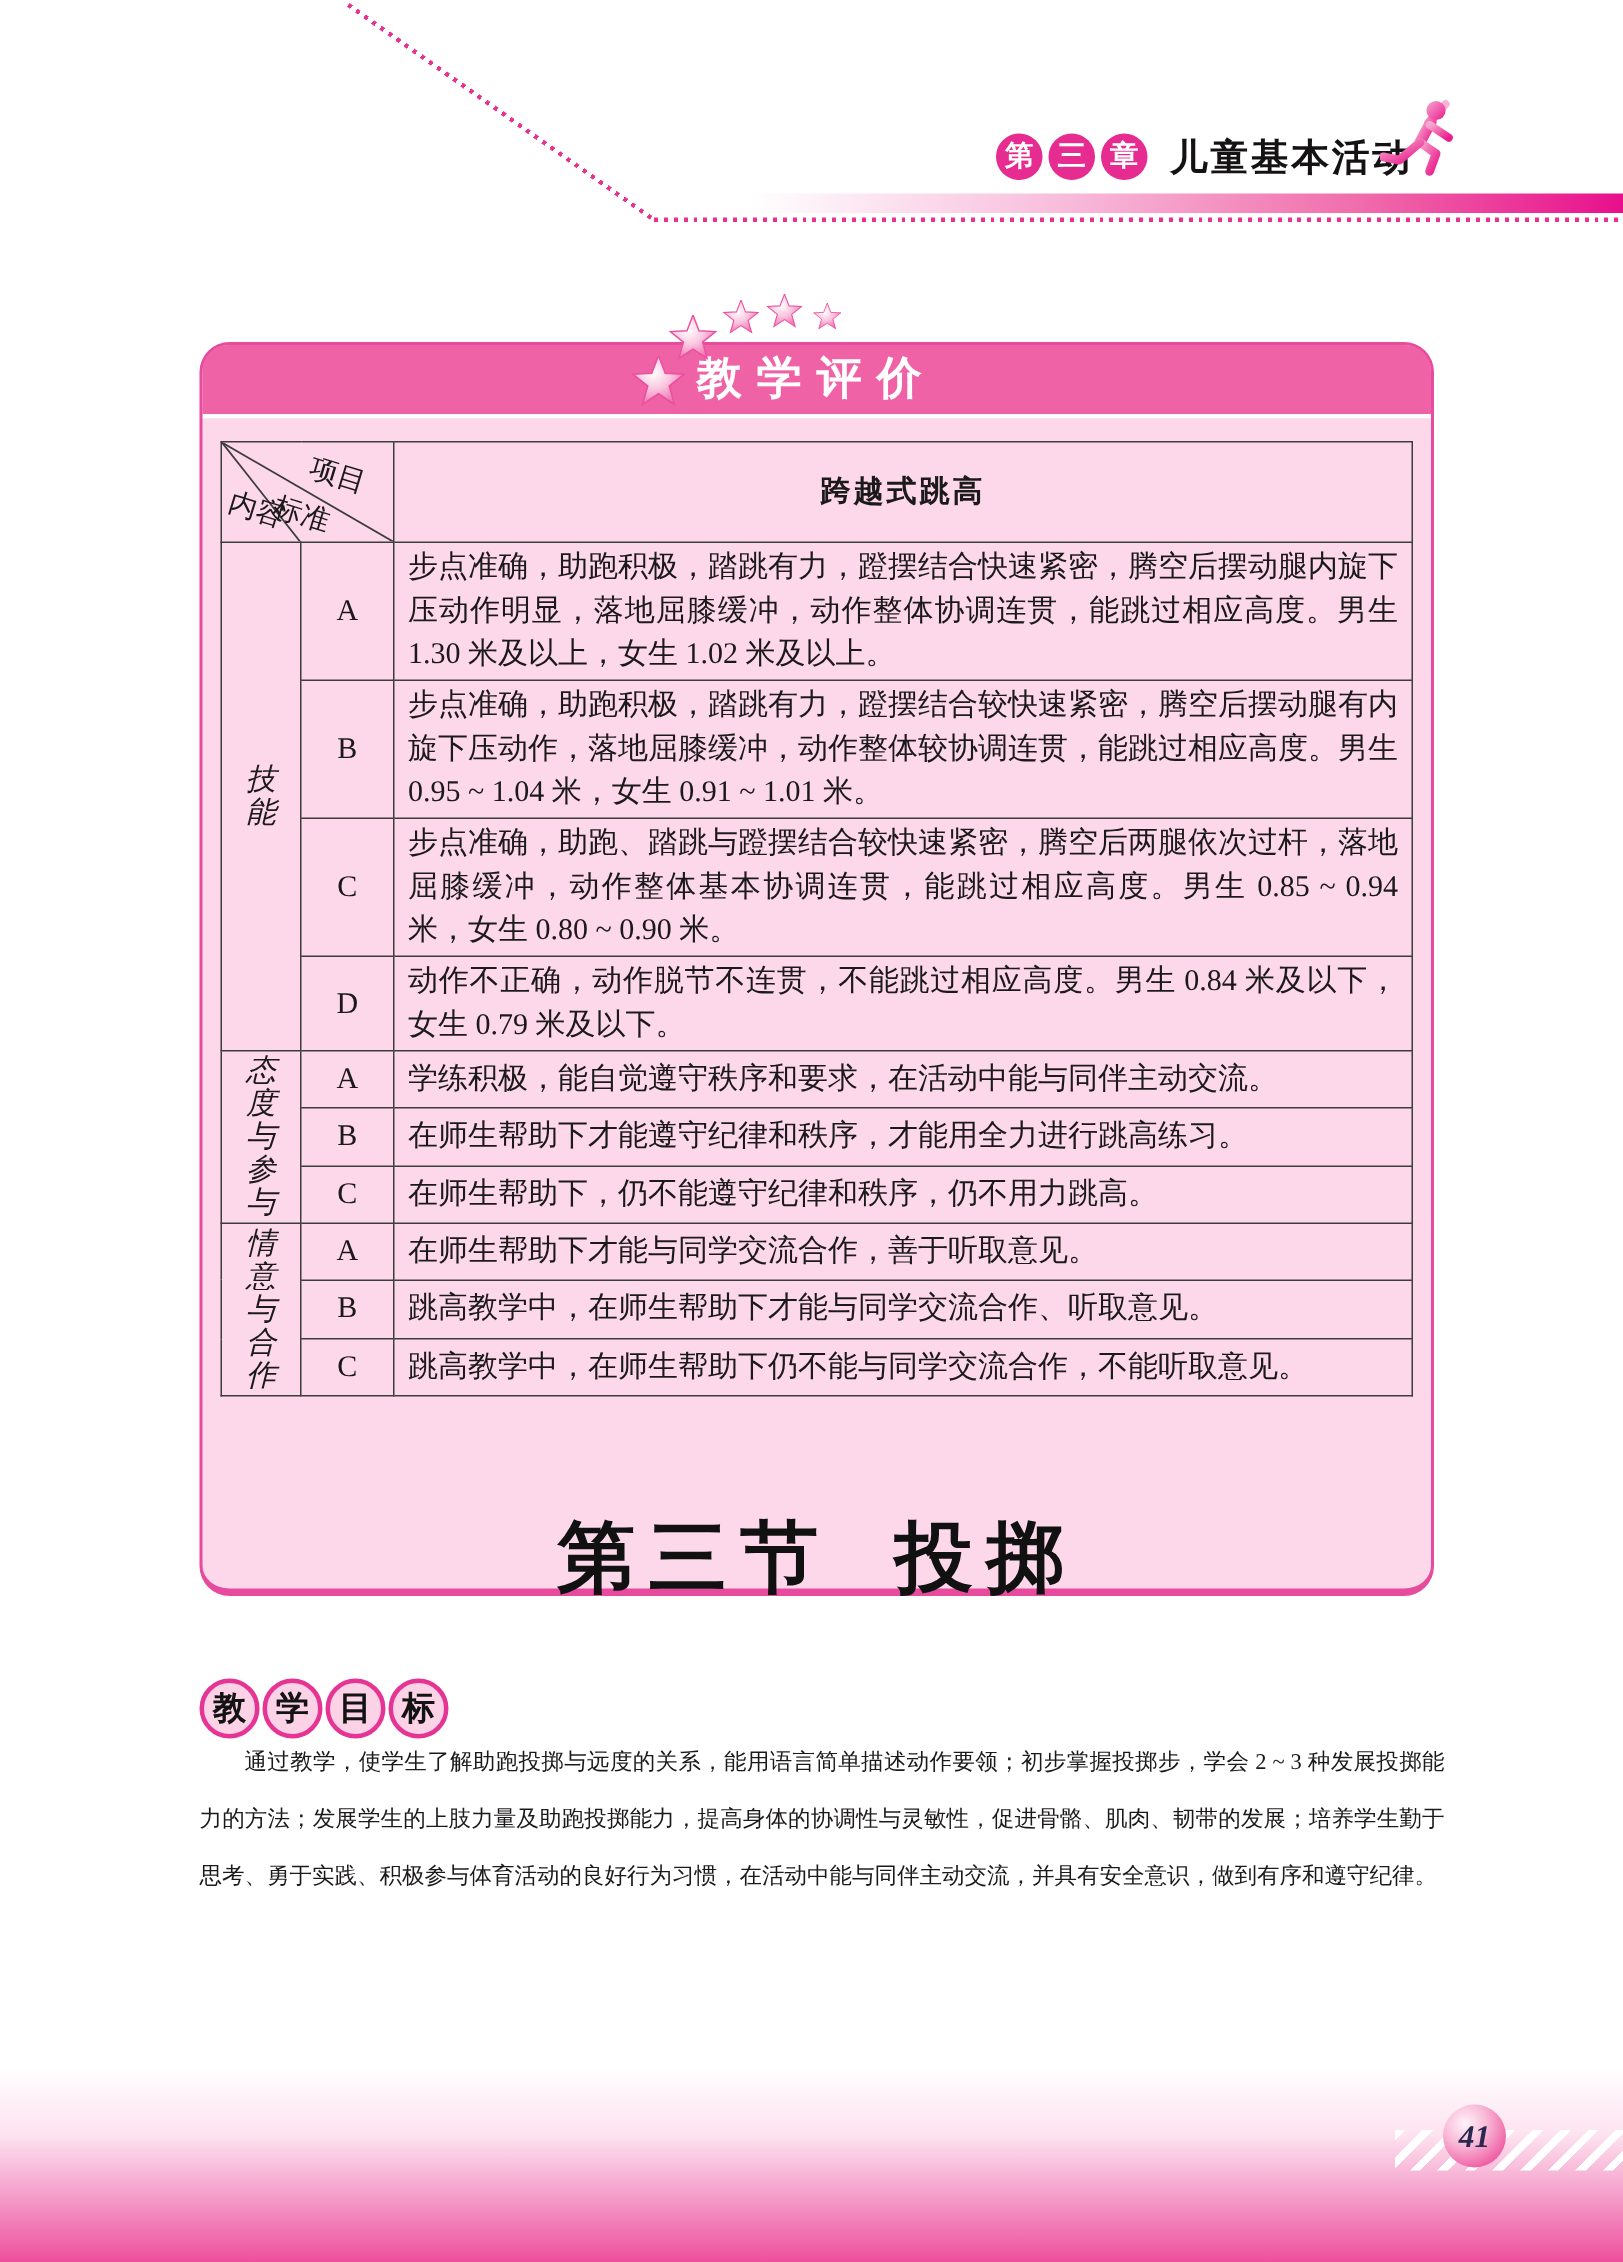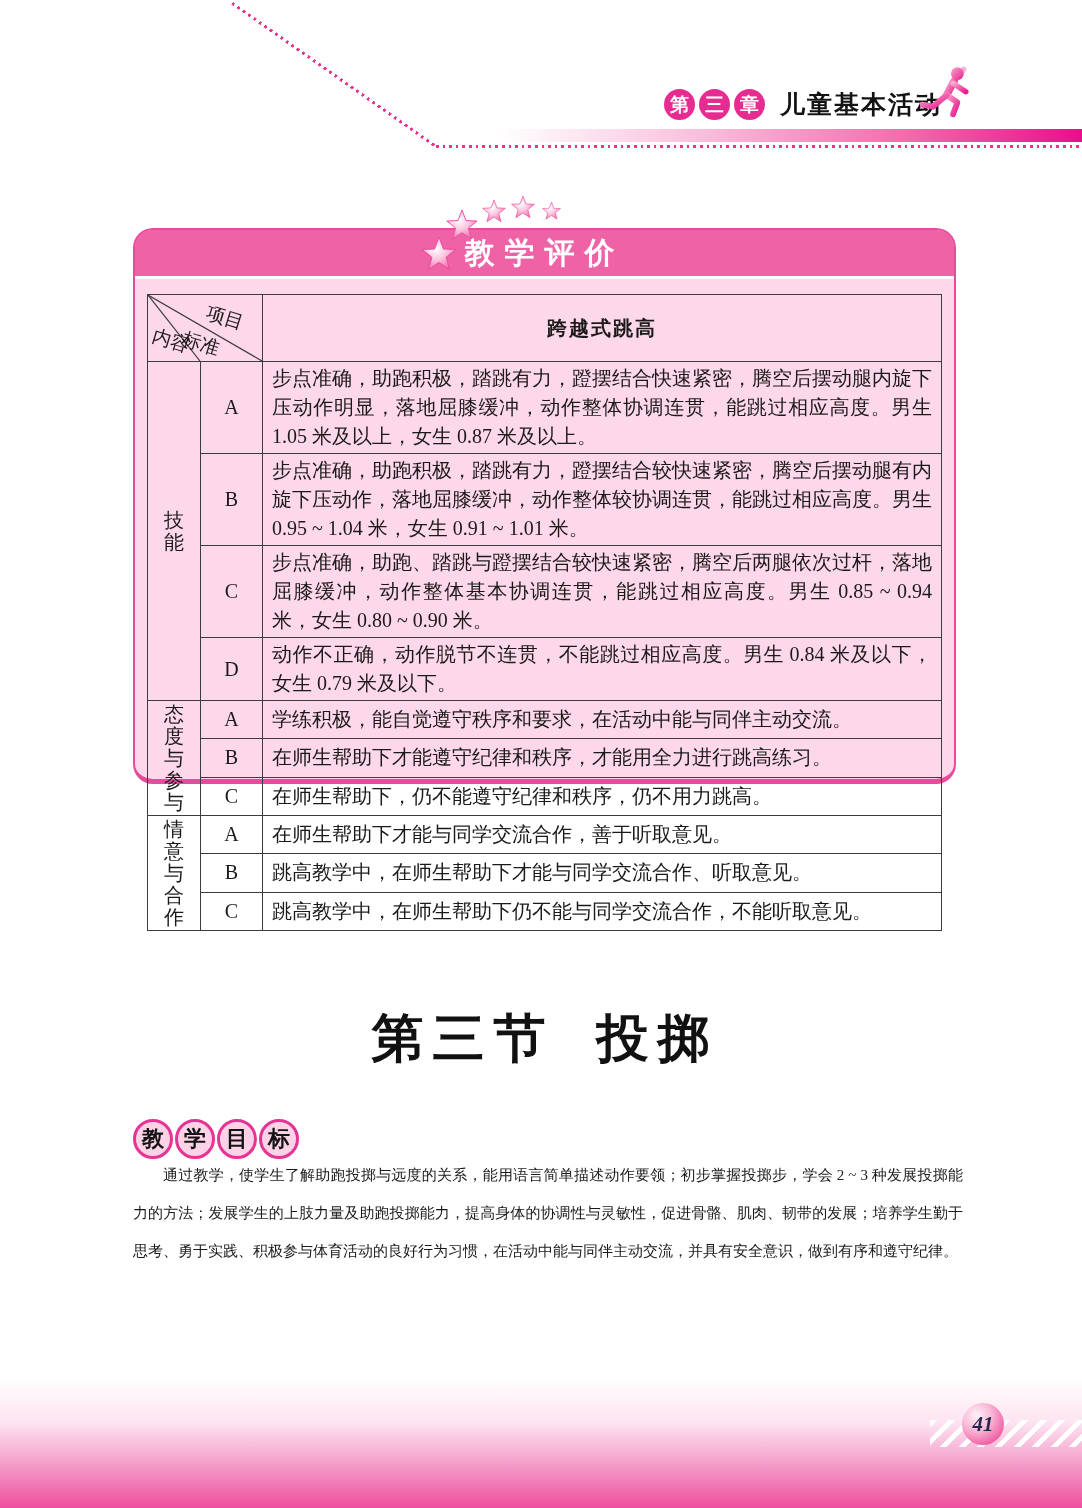--- a/index.html
+++ b/index.html
@@ -16,40 +16,40 @@
     background:linear-gradient(90deg,rgba(252,220,237,0) 0%,#f8bedc 35%,#f06cab 70%,#e80f8c 100%);}
 
   .chapter-header{position:absolute;left:664px;top:88px;display:flex;align-items:center;}
   .badge-circle{width:31px;height:31px;border-radius:50%;background:#e62c90;color:#fff;
     font-family:"Liberation Sans","DejaVu Sans",sans-serif;font-weight:bold;font-size:19px;
     line-height:31px;text-align:center;margin-right:4px;flex:0 0 auto;}
   .chapter-title{margin-left:11px;font-weight:bold;font-size:25px;letter-spacing:2px;color:#141212;white-space:nowrap;}
   .run-icon{position:absolute;left:920px;top:64px;}
 
   
-  .panel{position:absolute;left:133px;top:228px;width:823px;height:556px;background:#fcd8ea;
+  .panel{position:absolute;left:133px;top:228px;width:823px;height:836px;background:#fcd8ea;
     border:2px solid #e64b9d;border-bottom-width:5px;border-radius:20px;box-sizing:border-box;}
   .panel-header{height:46px;background:#ef62a6;border-radius:17px 17px 0 0;border-bottom:3px solid #fff;
     color:#fff;text-align:center;line-height:46px;font-family:"Liberation Sans","DejaVu Sans",sans-serif;
     font-weight:bold;font-size:30px;letter-spacing:10px;}
   .panel-body{padding:15px 12px 6px 12px;}
   .star{position:absolute;z-index:5;}
   .s1{left:421px;top:237px;width:36px;height:36px;}
   .s2{left:446px;top:210px;width:32px;height:32px;}
   .s3{left:482px;top:200px;width:24px;height:24px;}
   .s4{left:511px;top:196px;width:24px;height:24px;}
   .s5{left:542px;top:202px;width:19px;height:19px;}
 
   
   table.eval{width:100%;border-collapse:collapse;table-layout:fixed;}
   table.eval td{border:1px solid #3c3c3c;font-size:20px;line-height:29px;vertical-align:middle;
     padding:2px 9px;box-sizing:border-box;}
   td.corner{padding:0;position:relative;}
   td.cat{text-align:center;padding:0;}
-  td.cat span{display:inline-block;width:1.05em;word-break:break-all;line-height:1.1;vertical-align:middle;}
+  td.cat span{display:inline-block;width:1.05em;word-break:break-all;line-height:1.1;vertical-align:middle;font-style:italic;}
   td.grade{text-align:center;font-size:21px;padding:0;}
   td.desc{text-align:justify;}
   td.event{text-align:center;font-weight:600;letter-spacing:2px;margin-left:48px;}
   .corner-svg{position:absolute;left:0;top:0;width:100%;height:100%;}
   .corner-lbl{position:absolute;font-size:19px;white-space:nowrap;transform:rotate(17deg);}
   .lbl-project{left:58px;top:8px;}
   .lbl-standard{left:34px;top:34px;}
   .lbl-content{left:4px;top:31px;}
   .note{margin:10px 2px 0 2px;font-size:20px;line-height:26px;}
 
@@ -151,21 +151,21 @@
             </svg>
             <span class="corner-lbl lbl-project">项目</span>
             <span class="corner-lbl lbl-standard">标准</span>
             <span class="corner-lbl lbl-content">内容</span>
           </td>
           <td class="event">跨越式跳高</td>
         </tr>
         <tr style="height:90px">
           <td class="cat" rowspan="4"><span>技能</span></td>
           <td class="grade">A</td>
-          <td class="desc">步点准确，助跑积极，踏跳有力，蹬摆结合快速紧密，腾空后摆动腿内旋下压动作明显，落地屈膝缓冲，动作整体协调连贯，能跳过相应高度。男生 1.05 米及以上，女生 0.87 米及以上。</td>
+          <td class="desc">步点准确，助跑积极，踏跳有力，蹬摆结合快速紧密，腾空后摆动腿内旋下压动作明显，落地屈膝缓冲，动作整体协调连贯，能跳过相应高度。男生 1.30 米及以上，女生 1.02 米及以上。</td>
         </tr>
         <tr style="height:89px">
           <td class="grade">B</td>
           <td class="desc">步点准确，助跑积极，踏跳有力，蹬摆结合较快速紧密，腾空后摆动腿有内旋下压动作，落地屈膝缓冲，动作整体较协调连贯，能跳过相应高度。男生 0.95 ~ 1.04 米，女生 0.91 ~ 1.01 米。</td>
         </tr>
         <tr style="height:62px">
           <td class="grade">C</td>
           <td class="desc">步点准确，助跑、踏跳与蹬摆结合较快速紧密，腾空后两腿依次过杆，落地屈膝缓冲，动作整体基本协调连贯，能跳过相应高度。男生 0.85 ~ 0.94 米，女生 0.80 ~ 0.90 米。</td>
         </tr>
         <tr style="height:63px">

